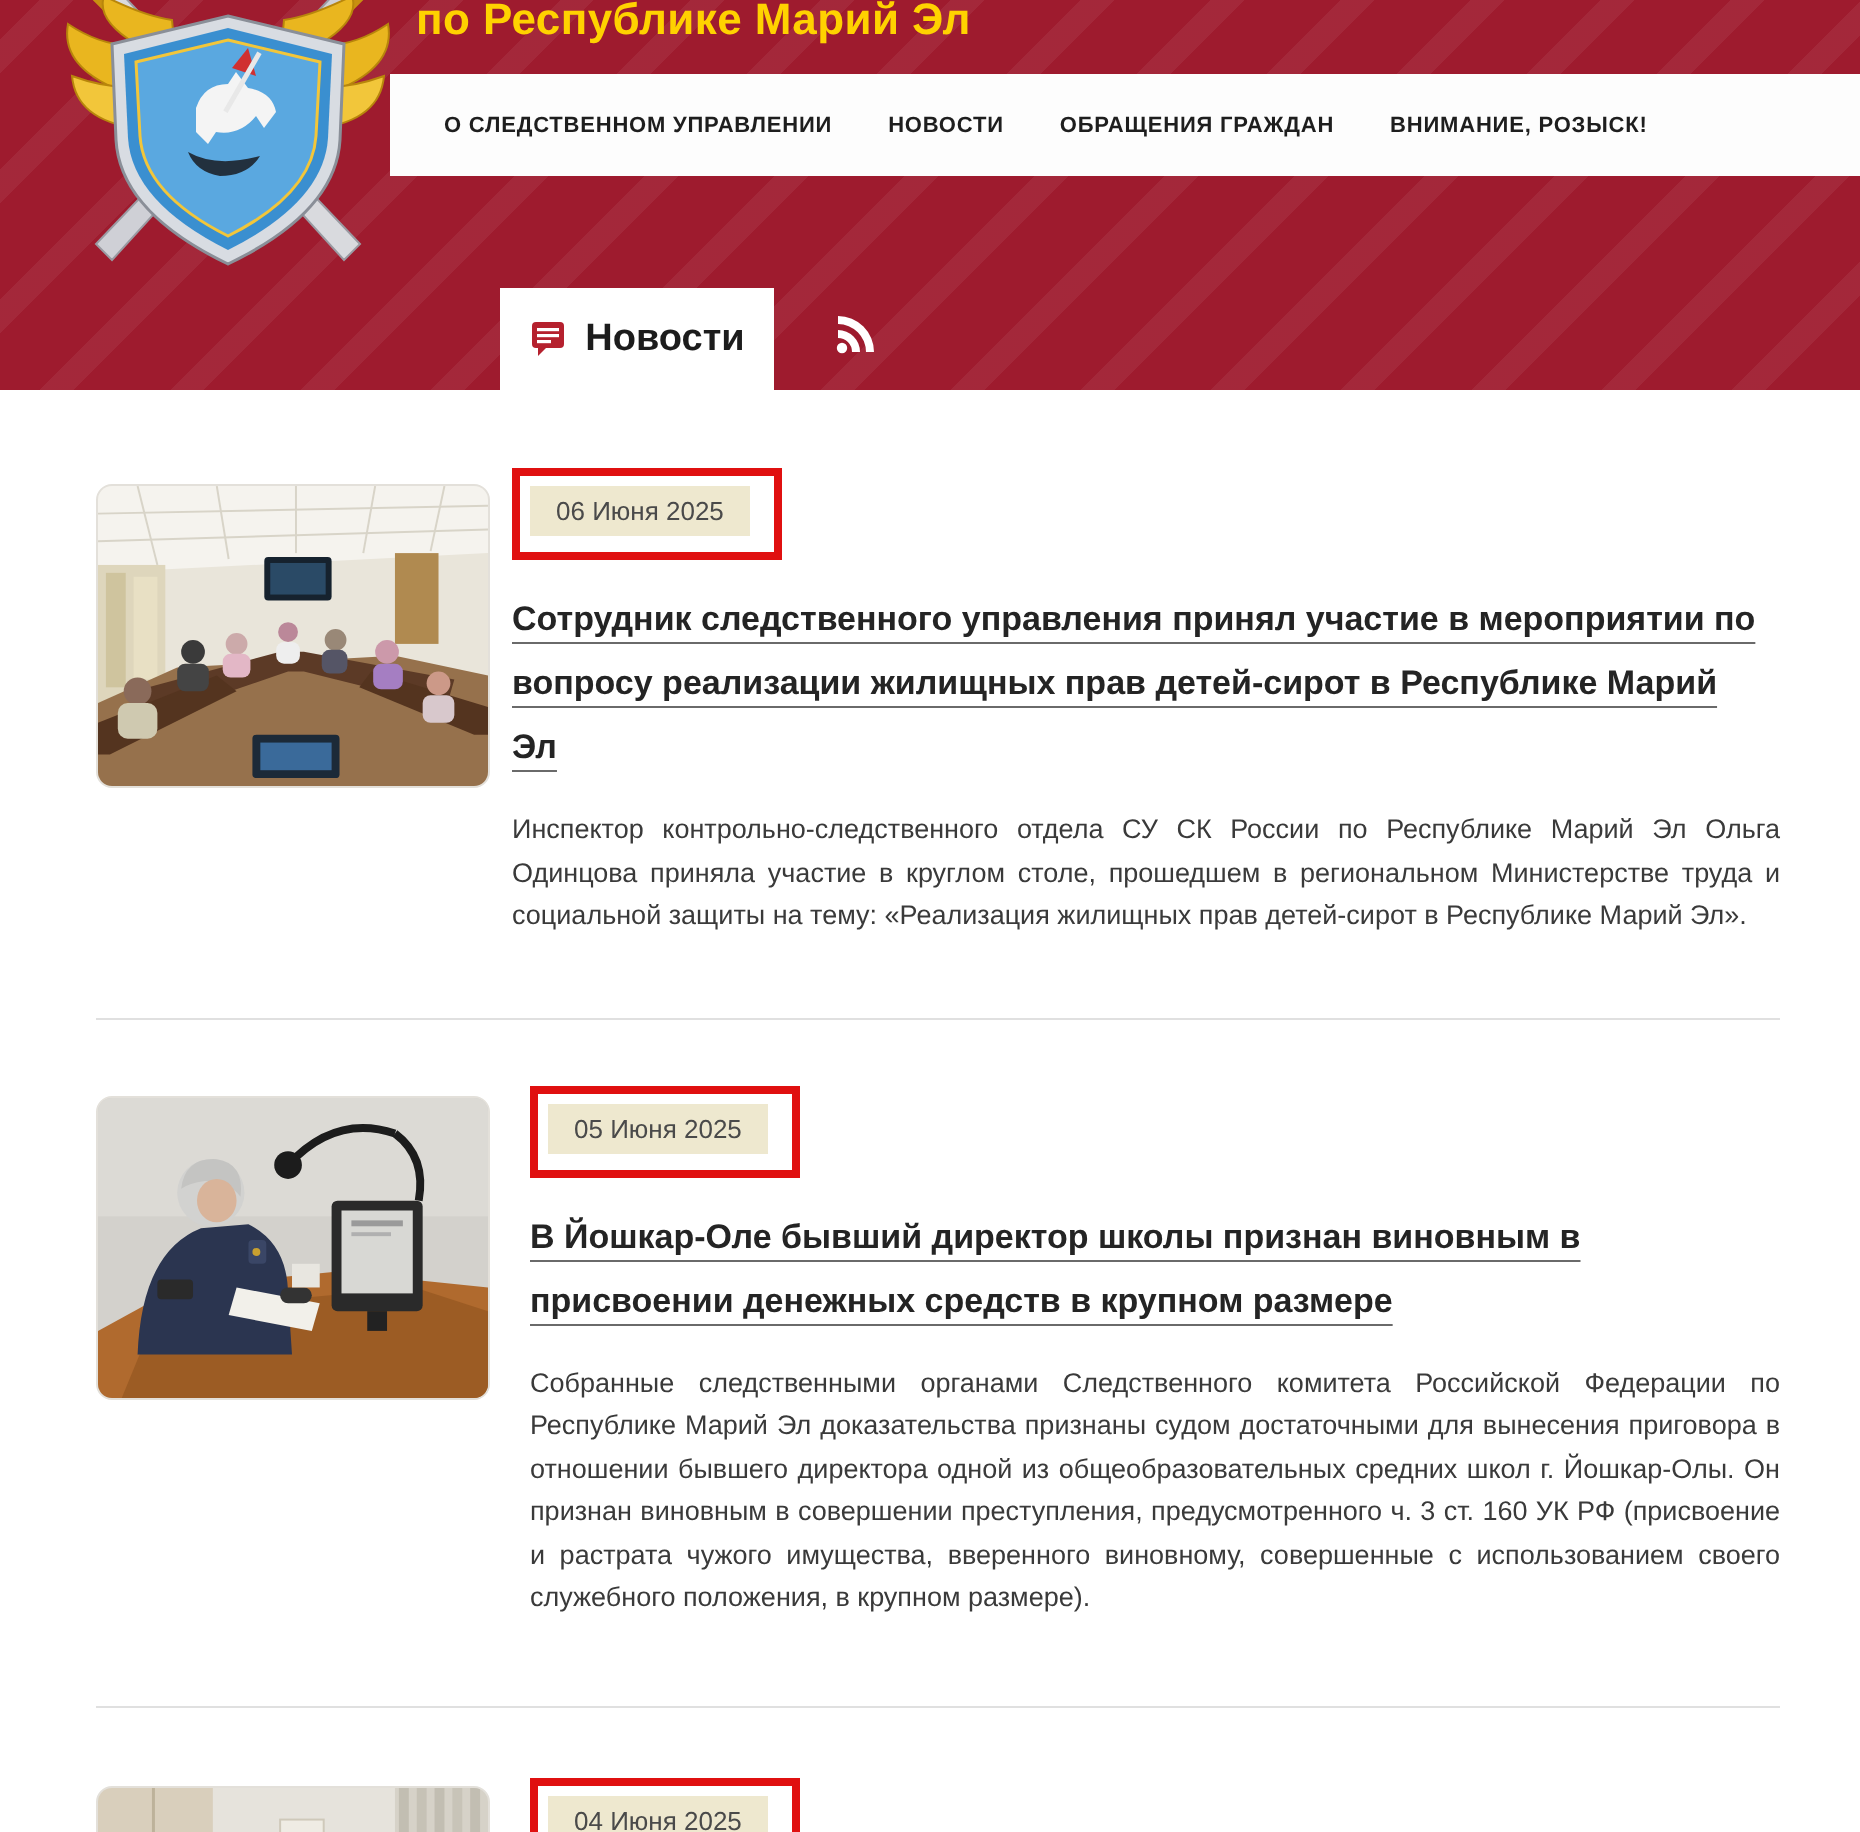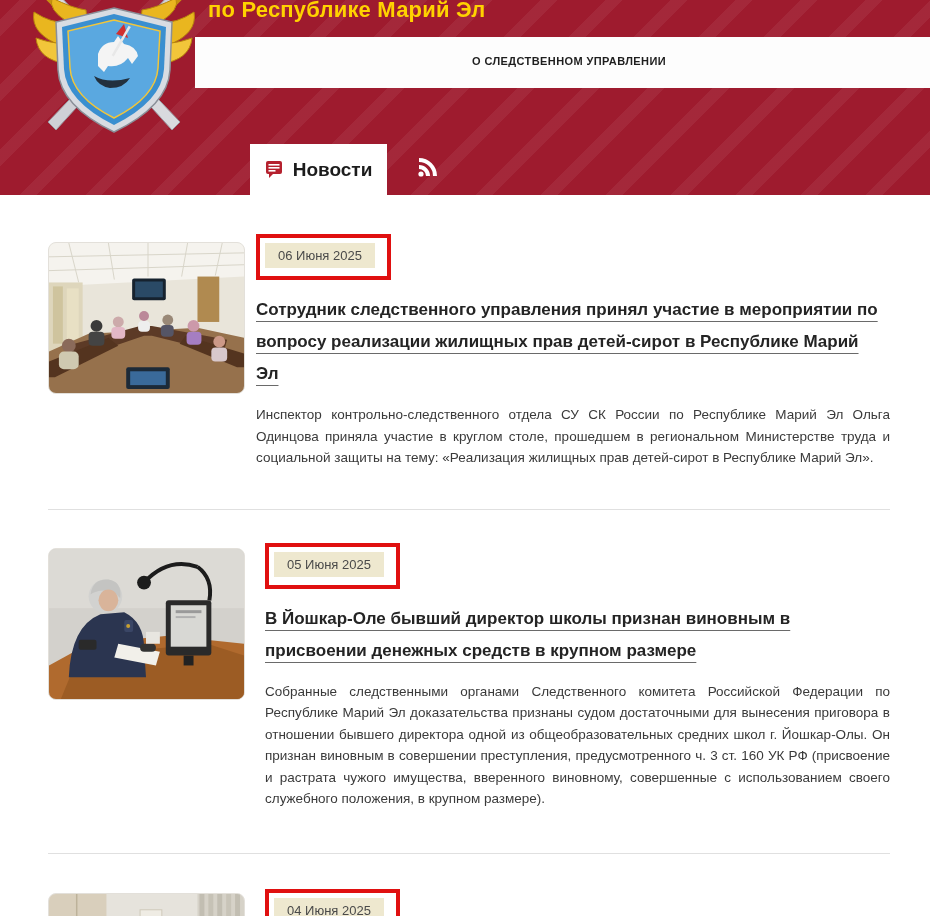--- a/index.html
+++ b/index.html
@@ -18,21 +18,20 @@
   }
   .site-title {
     position:absolute; left:208px; top:-3px;
     font-size:22px; font-weight:bold; color:#ffd200; letter-spacing:0.2px;
     white-space:nowrap;
   }
   .navbar {
     position:absolute; left:195px; top:37px; width:735px; height:51px;
     background:#fdfdfd; display:flex; align-items:center; padding-left:13px;
     overflow:hidden;
-    flex-direction:column;
   }
   .nav-item {
     font-size:11px; font-weight:bold; color:#1e1e1e; letter-spacing:0.4px;
     padding:18px 14px; white-space:nowrap; cursor:pointer;
   }
   .emblem { position:absolute; left:28px; top:-6px; width:172px; height:146px; }
 
   
   .news-tab {
     position:absolute; left:250px; top:144px; width:137px; height:51px;
@@ -111,20 +110,21 @@
         <path d="M66,82 Q80,90 102,84 Q96,94 82,94 Q70,92 66,82 Z" fill="#22303e"></path>
         <rect x="92" y="30" width="2.5" height="34" fill="#e8e8e8" transform="rotate(30 93 47)"></rect>
       </g>
     </svg>
 
     <div class="site-title">по Республике Марий Эл</div>
 
     <div class="navbar">
       <div class="nav-item">О СЛЕДСТВЕННОМ УПРАВЛЕНИИ</div>
       <div class="nav-item">НОВОСТИ</div>
+      <div class="nav-item">ОБРАЩЕНИЯ ГРАЖДАН</div>
       <div class="nav-item">ВНИМАНИЕ, РОЗЫСК!</div>
     </div>
 
     <div class="news-tab">
       <svg width="19" height="19" viewBox="0 0 19 19">
         <rect x="1" y="1" width="16" height="13" rx="2" fill="#b5212e"></rect>
         <polygon points="4,13 4,18 9,13" fill="#b5212e"></polygon>
         <rect x="3.5" y="4" width="11" height="1.6" fill="#fff"></rect>
         <rect x="3.5" y="7" width="11" height="1.6" fill="#fff"></rect>
         <rect x="3.5" y="10" width="7" height="1.6" fill="#fff"></rect>

